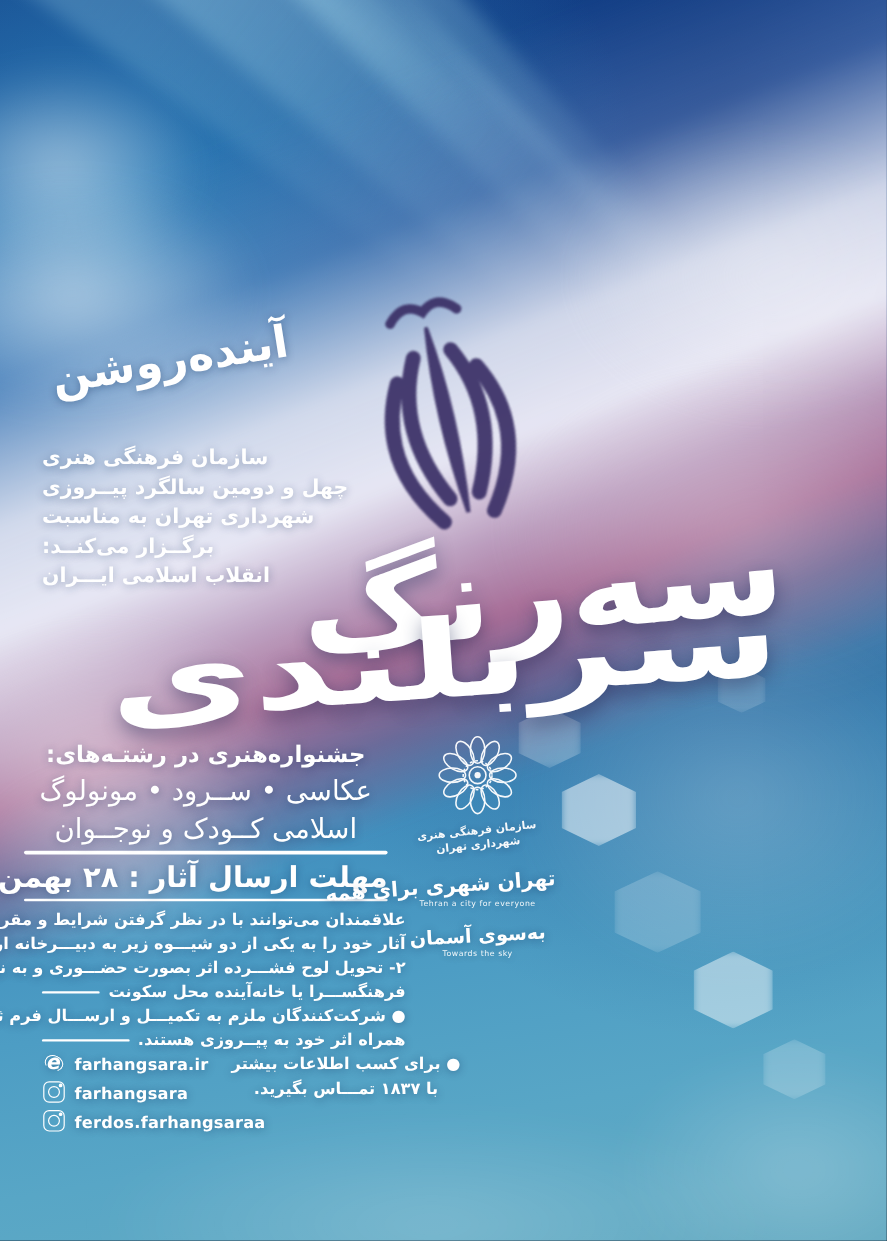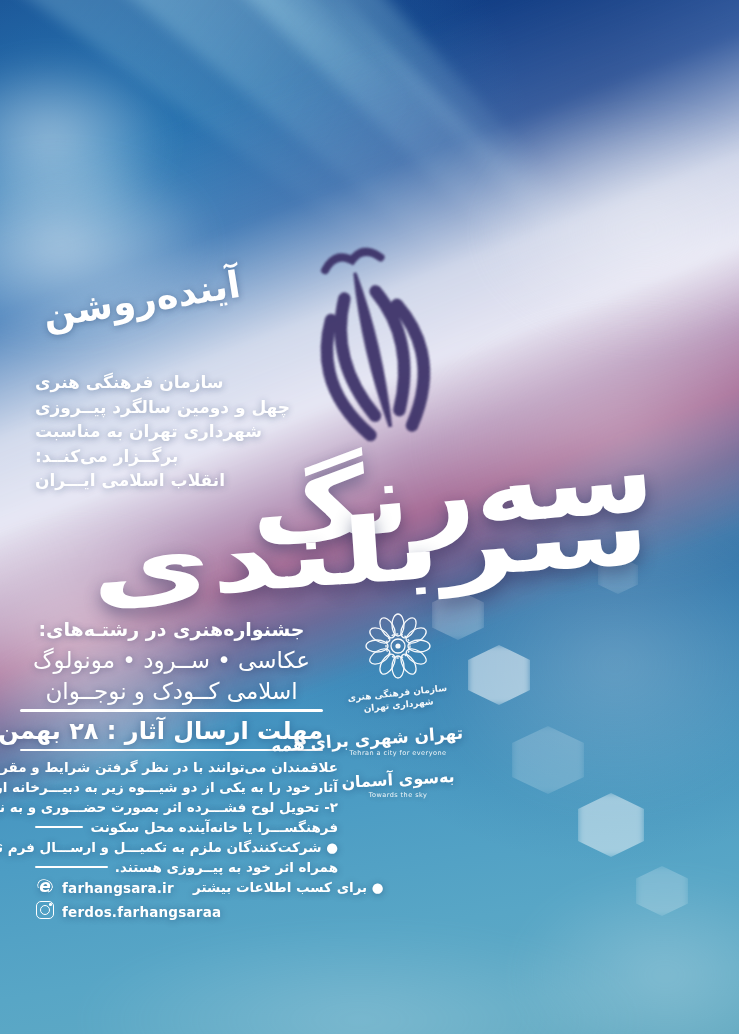--- a/index.html
+++ b/index.html
@@ -183,25 +183,30 @@
   </div>
 
   <div class="bottom">
     <div class="socials">
       <div class="social-row">
         <span class="icon-ie"></span>
         <span class="social-label">farhangsara.ir</span>
       </div>
       <div class="social-row">
         <span class="icon-ig"></span>
+        <span class="social-label">farhangsara</span>
+      </div>
+      <div class="social-row">
+        <span class="icon-ig"></span>
         <span class="social-label">ferdos.farhangsaraa</span>
       </div>
     </div>
     <div class="contact">
       <div>● برای کسب اطلاعات بیشتر</div>
+      <div>با ۱۸۳۷ تمـــاس بگیرید.</div>
     </div>
   </div>
 
   <div class="logos">
     <svg class="rosette" viewBox="0 0 76 76">
       <g stroke="#fff" fill="none" stroke-width="1.3" opacity="0.95">
         <ellipse cx="38" cy="17" rx="6" ry="11" transform="rotate(0 38 38)"></ellipse>
         <ellipse cx="38" cy="17" rx="6" ry="11" transform="rotate(30 38 38)"></ellipse>
         <ellipse cx="38" cy="17" rx="6" ry="11" transform="rotate(60 38 38)"></ellipse>
         <ellipse cx="38" cy="17" rx="6" ry="11" transform="rotate(90 38 38)"></ellipse>

